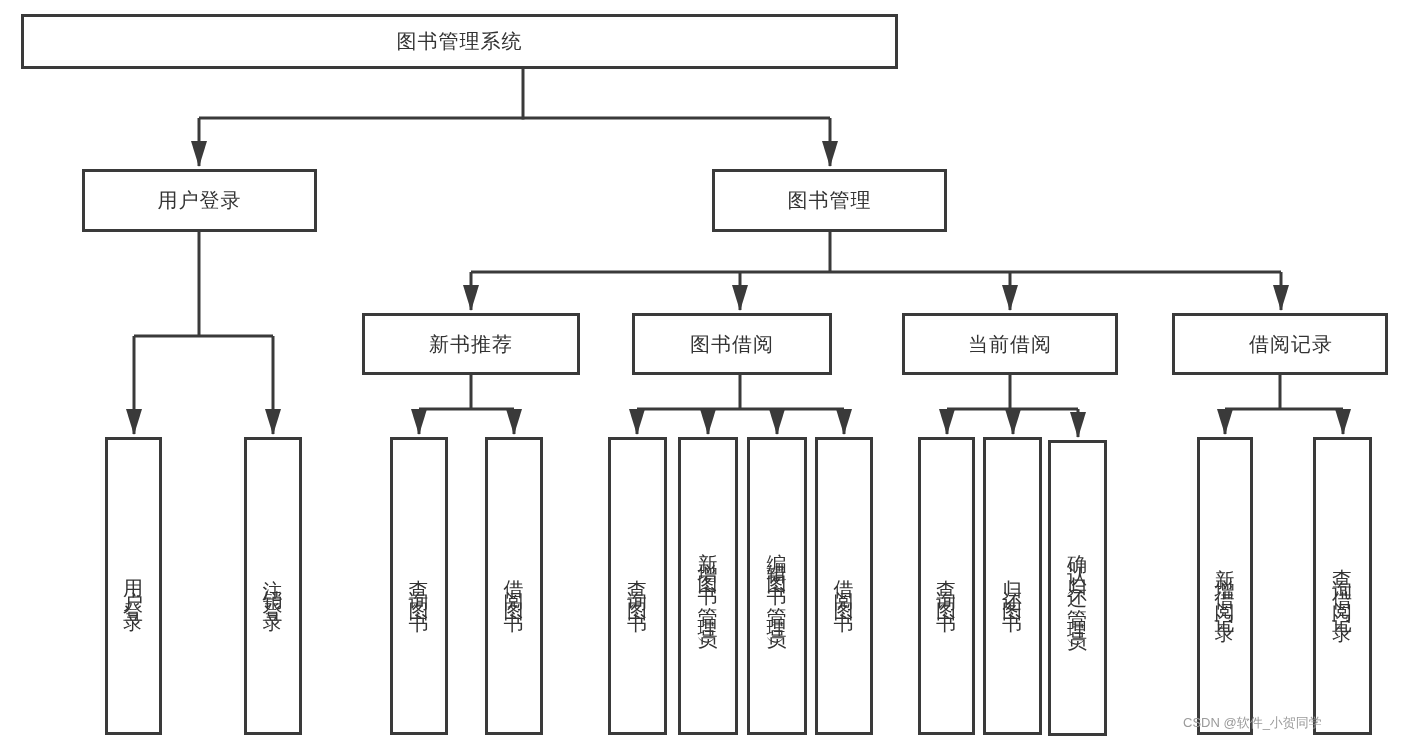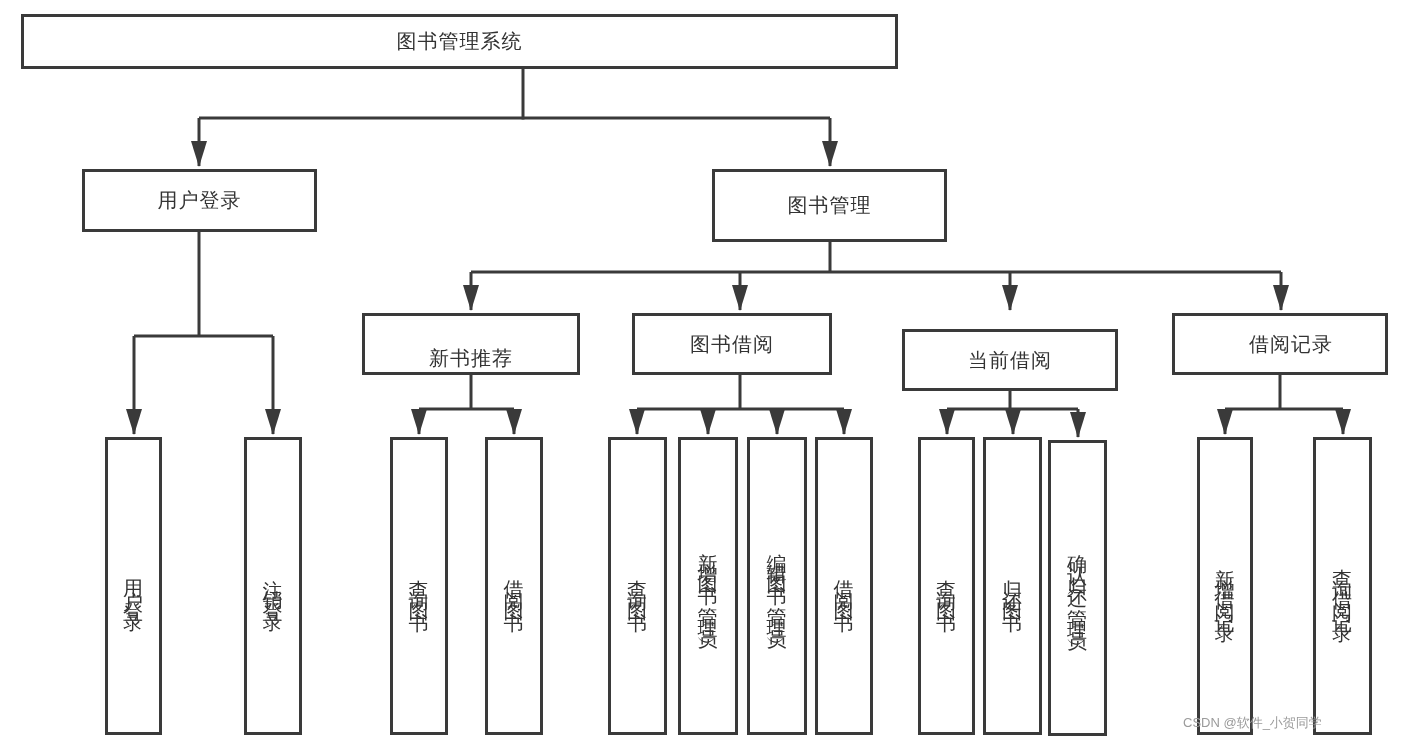--- a/index.html
+++ b/index.html
@@ -59,24 +59,24 @@
     width:222px;
     font-size:13px;
     color:var(--watermark);
     letter-spacing:0;
     white-space:nowrap;
     z-index:5;
   }
   
   .n-root        {left:21px;  top:14px;  width:877px; height:55px;}
   .n-user-login  {left:82px;  top:169px; width:235px;  height:63px;}
-  .n-book-mgmt   {left:712px; top:169px; width:235px;  height:73px;}
-  .n-new-rec     {left:362px; top:313px; width:218px;  height:62px;align-items:flex-end;}
+  .n-book-mgmt   {left:712px; top:169px; width:235px;  height:63px;}
+  .n-new-rec     {left:362px; top:313px; width:218px;  height:62px;}
   .n-book-borrow {left:632px; top:313px; width:200px;  height:62px;}
-  .n-cur-borrow  {left:902px; top:313px; width:216px;  height:62px;margin-top:16px;}
+  .n-cur-borrow  {left:902px; top:313px; width:216px;  height:62px;}
   .n-borrow-rec  {left:1172px;top:313px; width:216px;  height:62px;padding-left:22px;}
   .n-l-login     {left:105px; top:437px; width:57px;   height:298px;}
   .n-l-logout    {left:244px; top:437px; width:58px;   height:298px;}
   .n-l-rec-q     {left:390px; top:437px; width:58px;   height:298px;}
   .n-l-rec-b     {left:485px; top:437px; width:58px;   height:298px;}
   .n-l-bb-q      {left:608px; top:437px; width:59px;   height:298px;}
   .n-l-bb-add    {left:678px; top:437px; width:60px;   height:298px;}
   .n-l-bb-edit   {left:747px; top:437px; width:60px;   height:298px;}
   .n-l-bb-b      {left:815px; top:437px; width:58px;   height:298px;}
   .n-l-cb-q      {left:918px; top:437px; width:57px;   height:298px;}

